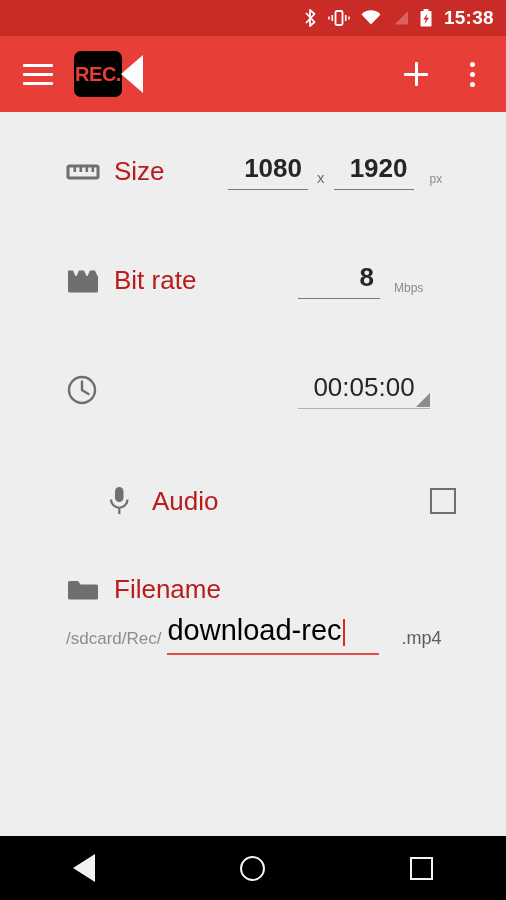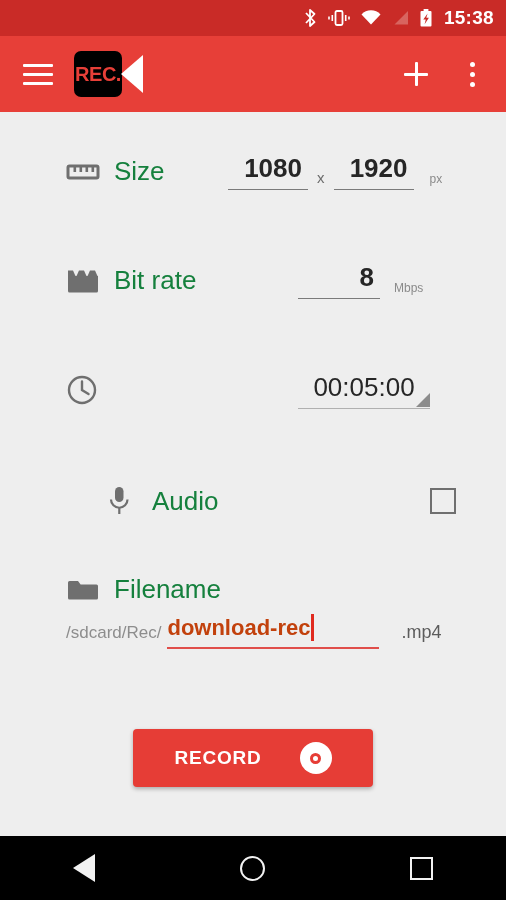--- a/index.html
+++ b/index.html
@@ -67,21 +67,21 @@
     display: flex; flex-direction: column; align-items: center; justify-content: center; gap: 5px;
   }
   .overflow-btn i { display:block; width: 5px; height: 5px; border-radius: 50%; background: #fff; }
 
   
   .content { position: absolute; top: 112px; left: 0; width: 506px; height: 724px; background: #eeeeee; }
 
   .row { position: absolute; left: 0; width: 506px; display: flex; align-items: center; }
   .row-icon { width: 42px; margin-left: 66px; display: flex; align-items: center; justify-content: flex-start; }
   .row-label {
-    font-size: 26px; color: #15803d; font-weight: 300;
+    font-size: 26px; color: #b91c1c; font-weight: 300;
     font-family: "Liberation Sans", sans-serif; margin-left: 6px; white-space: nowrap;
   }
 
   .val-field {
     font-size: 26px; color: #262626; text-align: right;
     font-family: "Liberation Sans", sans-serif;
     border-bottom: 1.5px solid #7a7a7a;
     padding: 0 6px 5px 6px;
     font-weight: bold;
   }
@@ -132,22 +132,22 @@
   .filename-line {
     position: absolute; top: 502px; left: 0; width: 506px;
     display: flex; align-items: flex-end; padding-left: 66px;
   }
   .fn-prefix { font-size: 17px; color: #8d8d8d; padding-bottom: 6px; font-family: "Liberation Sans", sans-serif; }
   .fn-input-wrap {
     position: relative; margin-left: 6px; width: 212px;
     border-bottom: 2px solid #e04e4a; padding-bottom: 6px;
   }
   .fn-input {
-    font-size: 22px; color: #c2410c; font-family: "Liberation Sans", sans-serif;
-    white-space: nowrap; display: inline-block; font-weight: bold;
+    font-size: 29px; color: #000000; font-family: "Liberation Sans", sans-serif;
+    white-space: nowrap; display: inline-block;
   }
   .fn-caret {
     display: inline-block; width: 2.5px; height: 27px; background: #e02a1f;
     vertical-align: -6px; margin-left: 1px;
   }
   .fn-suffix { font-size: 18px; color: #5c5c5c; margin-left: 22px; padding-bottom: 6px; font-family: "Liberation Sans", sans-serif; }
 
   
   .record-btn {
     position: absolute; left: 133px; top: 617px; width: 240px; height: 58px;
@@ -309,26 +309,20 @@
     </div>
 
     <div class="filename-line">
       <span class="fn-prefix">/sdcard/Rec/</span>
       <span class="fn-input-wrap">
         <span class="fn-input">download-rec</span><span class="fn-caret"></span>
       </span>
       <span class="fn-suffix">.mp4</span>
     </div>
 
-    <div class="record-btn">
-      <span class="record-label">RECORD</span>
-      <span class="record-dot">
-          <i></i>
-        </span>
-    </div>
 
   </div>
 
   <div class="navbar">
     <div class="nav-btn">
         <span class="nav-back"></span>
       </div>
     <div class="nav-btn">
         <span class="nav-home"></span>
       </div>

